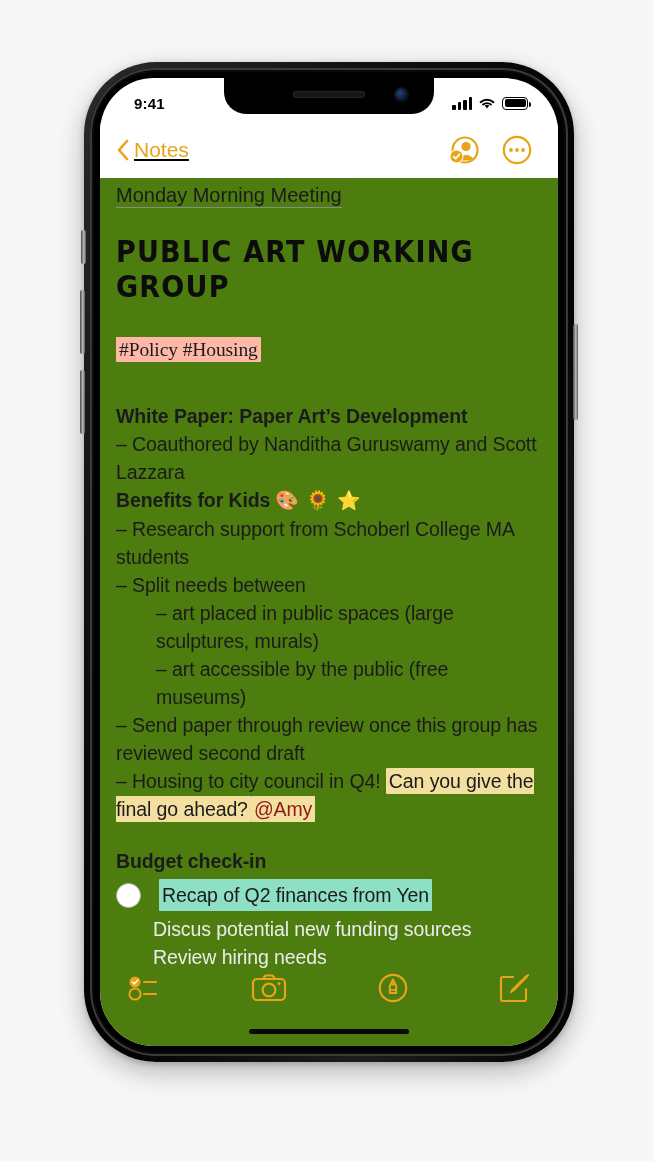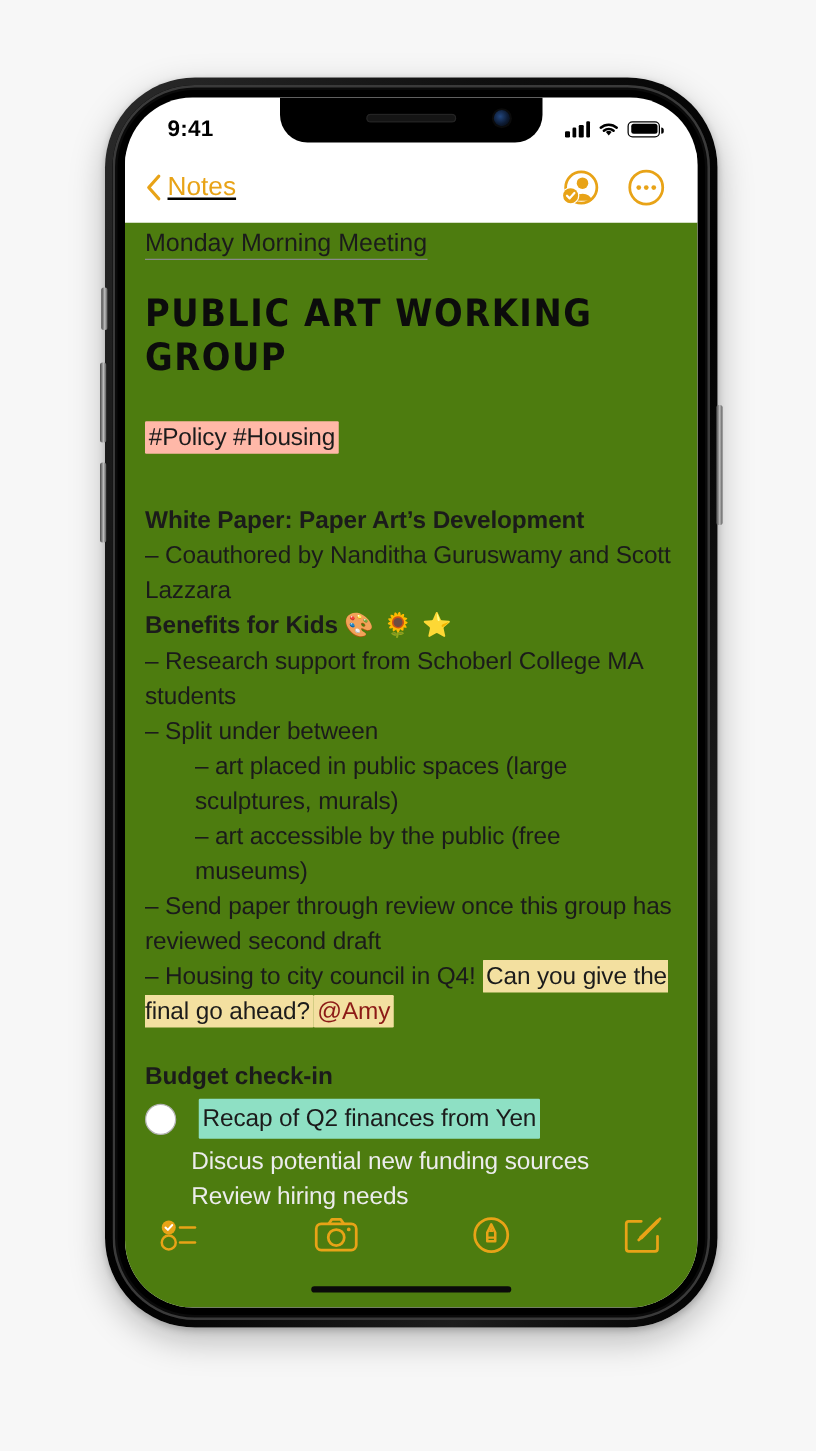--- a/index.html
+++ b/index.html
@@ -59,21 +59,21 @@
     background: radial-gradient(circle at 40% 40%, #22467e 0%, #0d1b33 55%, #050505 100%);
     box-shadow: 0 0 0 1.5px #0b0b0b;
   }
 
   
   .statusbar {
     position: absolute; top: 0; left: 0; right: 0; height: 44px; z-index: 15;
     display: flex; align-items: center; justify-content: space-between;
     padding: 6px 30px 0 34px;
   }
-  .sb-time { font-size: 18px; font-weight: 700; color: #000; letter-spacing: .2px; }
+  .sb-time { font-size: 15px; font-weight: 700; color: #000; letter-spacing: .2px; }
   .sb-right { display: flex; align-items: center; gap: 6px; }
   .signal { display: flex; align-items: flex-end; gap: 2px; height: 13px; }
   .signal i { display: block; width: 3.5px; background: #000; border-radius: 1px; }
   .signal i:nth-child(1){height:5px}
   .signal i:nth-child(2){height:7.5px}
   .signal i:nth-child(3){height:10px}
   .signal i:nth-child(4){height:13px}
   .battery {
     width: 26px; height: 13px; border: 1.6px solid #000; border-radius: 4px;
     position: relative; padding: 1.5px;
@@ -102,21 +102,21 @@
   }
   .ln { font-size: 19.5px; line-height: 28px; color: #1b1b1b; letter-spacing: -.1px; }
   .title-ul { font-size: 20px; line-height: 26px; color:#1b1b1b; display:inline; border-bottom:1.5px solid #8a8a8a; padding-bottom:1px;}
   .big-hand {
     font-family: "DejaVu Sans", sans-serif;
     font-size: 27px; font-weight: 700; color:#0c0c0c;
     letter-spacing: 1.2px; transform: scaleY(1.12); transform-origin: left center;
     display: inline-block;
   }
   .hl { padding: 2px 3px; border-radius: 1px; }
-  .hl-pink { background: #FFB8A8; }
+  .hl-pink { background: #FFB8A8; font-family: Liberation Serif, serif; }
   .hl-blue { background: #C9D7E8; }
   .hl-yellow { background: #F3E0A0; }
   .hl-mint { background: #8EE0C4; }
   .bold { font-weight: 700; }
   .mention { color: #8C1A16; }
   .indent { padding-left: 40px; }
   .spacer-md { height: 24px; }
   .spacer-lg { height: 30px; }
   .emoji { font-size: 19px; letter-spacing: 1px; }
 
@@ -225,21 +225,21 @@
         <div class="spacer-lg"></div>
 
         <div class="ln bold" style="margin-top:8px;">White Paper: Paper Art’s Development</div>
         <div class="ln">– Coauthored by Nanditha Guruswamy and Scott Lazzara</div>
 
         <div class="ln bold">
           <span>Benefits for Kids</span>
           <span class="emoji">🎨 🌻 ⭐</span>
         </div>
         <div class="ln">– Research support from Schoberl College MA students</div>
-        <div class="ln">– Split under between</div>
+        <div class="ln">– Split needs between</div>
         <div class="ln indent">– art placed in public spaces (large sculptures, murals)</div>
         <div class="ln indent">– art accessible by the public (free museums)</div>
 
 
         <div class="ln">– Send paper through review once this group has reviewed second draft</div>
 
         <div class="ln">
           <span>– Housing to city council in Q4!</span>
           <span class="hl hl-yellow">Can you give the final go ahead?</span><span class="hl hl-yellow mention">@Amy</span>
         </div>

